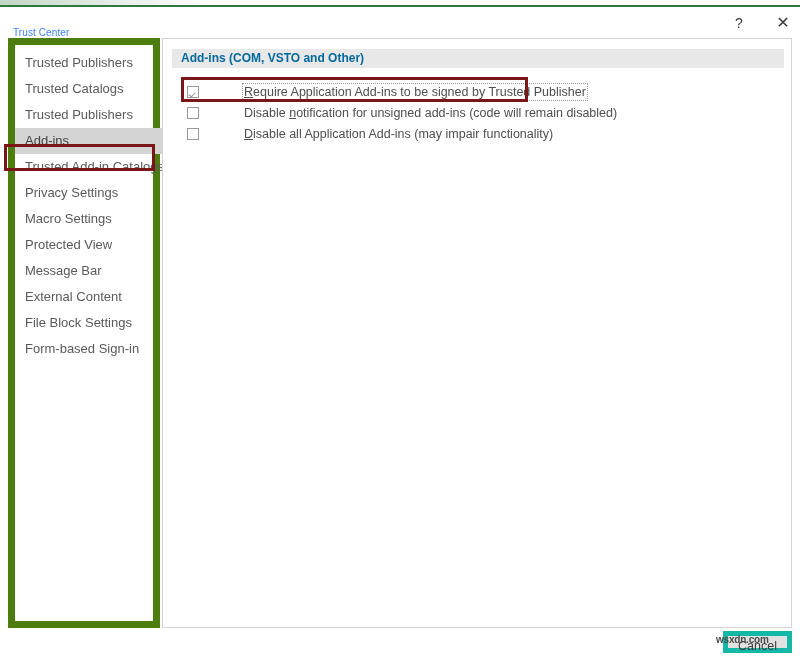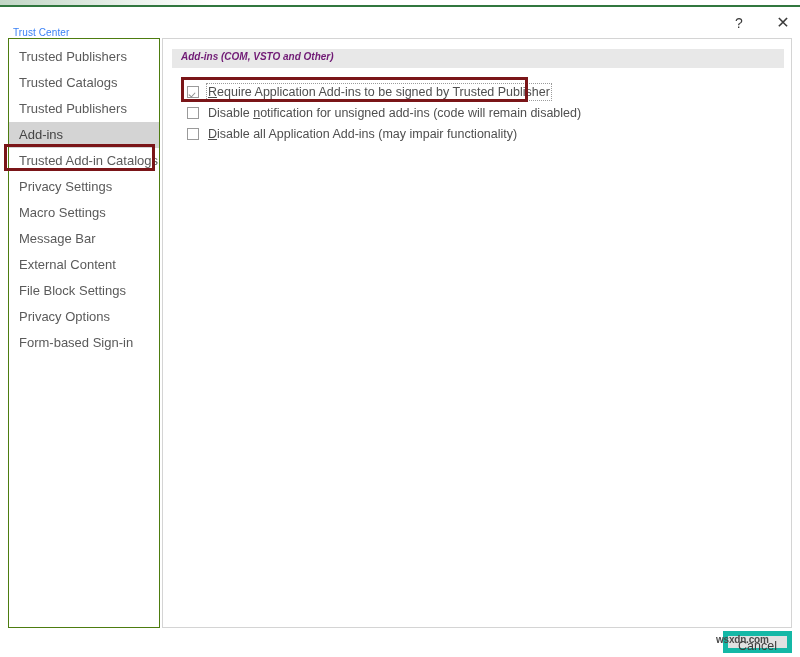--- a/index.html
+++ b/index.html
@@ -67,21 +67,21 @@
     user-select: none;
   }
   #help-button  { left: 722px; font-size: 14px; }
   #close-button { left: 766px; font-size: 16px; }
 
   
   #sidebar-panel {
     position: absolute;
     left: 8px; top: 38px;
     width: 152px; height: 590px;
-    border: 1px solid #4d7c0f;
+    border: 7px solid #4d7c0f;
     background: #ffffff;
     box-sizing: border-box;
   }
   #content-panel {
     position: absolute;
     left: 162px; top: 38px;
     width: 630px; height: 590px;
     border: 1px solid #d4d4d4;
     background: #ffffff;
     box-sizing: border-box;
@@ -127,25 +127,24 @@
   
   #section-header {
     position: absolute;
     left: 9px; top: 10px;
     width: 612px; height: 19px;
     background: #e8e8e8;
   }
   #section-header-label {
     position: absolute;
     left: 9px; top: 2px;
-    font-size: 10px;
+    font-size: 12px;
     font-weight: bold;
-    color: #701a75;
-    white-space: nowrap;
-    font-style: italic;
+    color: #0369a1;
+    white-space: nowrap;
   }
 
   #options-list {
     position: absolute;
     left: 24px; top: 42px;
     width: 580px;
   }
   .option-row {
     position: relative;
     height: 21px;
@@ -168,20 +167,21 @@
     left: 2px; top: 4px;
     width: 3px; height: 5px;
     border: solid #8d8d8d;
     border-width: 0 1.4px 1.4px 0;
     transform: rotate(42deg);
   }
   .option-label {
     font-size: 12.5px;
     color: #4f4f4f;
     white-space: nowrap;
+    margin-left: 36px;
   }
   .option-label .accel {
     text-decoration: underline;
   }
   .option-row.focused .option-label {
     outline: 1px dotted #9b9b9b;
     outline-offset: 1px;
   }
 
   
@@ -236,24 +236,24 @@
 
   <div id="sidebar-panel">
     <div id="sidebar-list">
         <div class="sidebar-item">Trusted Publishers</div>
         <div class="sidebar-item">Trusted Catalogs</div>
         <div class="sidebar-item">Trusted Publishers</div>
         <div class="sidebar-item selected">Add-ins</div>
         <div class="sidebar-item">Trusted Add-in Catalogs</div>
         <div class="sidebar-item">Privacy Settings</div>
         <div class="sidebar-item">Macro Settings</div>
+        <div class="sidebar-item">Protected View</div>
         <div class="sidebar-item">Message Bar</div>
         <div class="sidebar-item">External Content</div>
         <div class="sidebar-item">File Block Settings</div>
-        <div class="sidebar-item">Privacy Options</div>
         <div class="sidebar-item">Form-based Sign-in</div>
       </div>
   </div>
   <div class="annotation" id="annotation-sidebar"></div>
 
   <div id="content-panel">
     <div id="section-header">
       <div id="section-header-label">Add-ins (COM, VSTO and Other)</div>
     </div>
     <div id="options-list">

